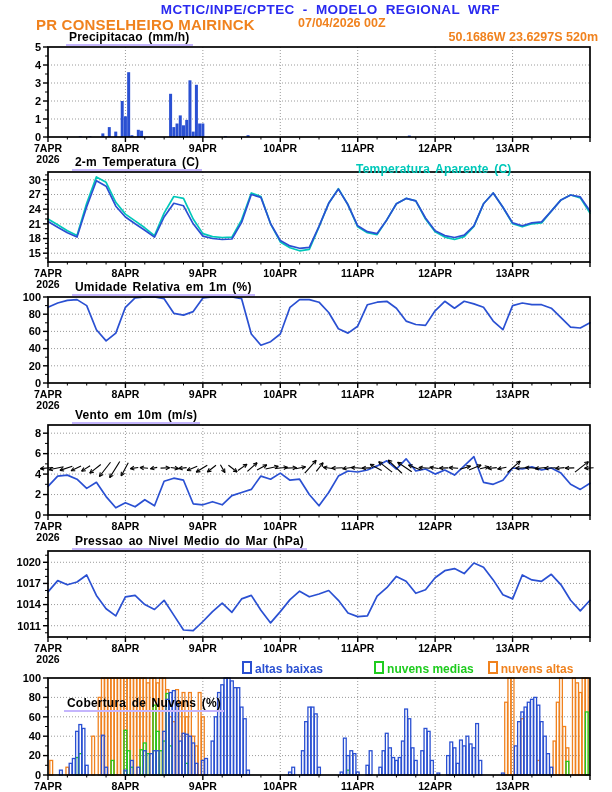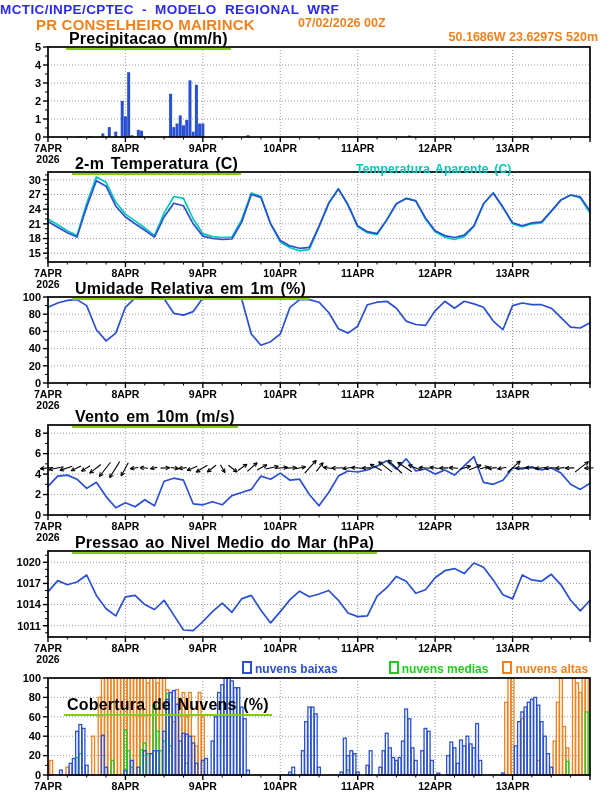--- a/index.html
+++ b/index.html
@@ -1,22 +1,22 @@
 <!DOCTYPE html>
 <html><head>
 <meta charset="utf-8">
 <style>
   html,body{margin:0;padding:0;background:#fff;}
   body{width:612px;height:792px;position:relative;font-family:"Liberation Sans","DejaVu Sans",sans-serif;font-weight:bold;overflow:hidden;}
   .abs{position:absolute;white-space:nowrap;}
-  .hdr1{top:2px;left:0;width:500px;text-align:left;font-size:13.5px;letter-spacing:.4px;word-spacing:4px;}
+  .hdr1{top:2px;left:0;width:500px;text-align:right;font-size:13.5px;letter-spacing:.4px;word-spacing:4px;}
   .hdr2a{top:16px;left:36px;font-size:15px;letter-spacing:.2px;}
   .hdr2b{top:16px;left:298px;font-size:12.5px;}
   .hdr3{top:30px;right:14px;font-size:12.5px;}
-  .ptitle{font-size:16px;color:#000;border-bottom:2px solid #84cc16;padding:0 3px 0 3px;letter-spacing:.2px;word-spacing:2px;}
+  .ptitle{font-size:12px;color:#000;border-bottom:2px solid #c4b5fd;padding:0 3px 0 3px;letter-spacing:.2px;word-spacing:2px;}
   .plegend{font-size:12px;letter-spacing:.2px;word-spacing:2px;}
   .lgbox{display:inline-block;width:6px;height:9px;border:2px solid #000;margin-right:3px;vertical-align:-1px;background:#fff;}
   .lgitem{margin-right:14px;font-size:12px;}
   #cloud-legend{display:flex;align-items:flex-start;}
   svg{position:absolute;top:0;left:0;}
 </style>
 </head>
 <body>
 
 <svg id="charts" width="612" height="792" viewBox="0 0 612 792">
@@ -793,28 +793,28 @@
       <line x1="473.85714285714283" y1="775" x2="473.85714285714283" y2="777.5" stroke="#000" stroke-width="1"></line>
       <line x1="493.2142857142857" y1="775" x2="493.2142857142857" y2="777.5" stroke="#000" stroke-width="1"></line>
       <line x1="531.9285714285714" y1="775" x2="531.9285714285714" y2="777.5" stroke="#000" stroke-width="1"></line>
       <line x1="551.2857142857142" y1="775" x2="551.2857142857142" y2="777.5" stroke="#000" stroke-width="1"></line>
       <line x1="570.6428571428571" y1="775" x2="570.6428571428571" y2="777.5" stroke="#000" stroke-width="1"></line>
     </g>
   </svg>
 
 <div class="abs hdr1" style="color: rgb(42, 42, 240);">MCTIC/INPE/CPTEC - MODELO REGIONAL WRF</div>
 <div class="abs hdr2a" style="color: rgb(240, 130, 30);">PR CONSELHEIRO MAIRINCK</div>
-<div class="abs hdr2b" style="color: rgb(240, 130, 30);">07/02/2026 00Z</div>
+<div class="abs hdr2b" style="color: rgb(240, 130, 30);">07/04/2026 00Z</div>
 <div class="abs hdr3" style="color: rgb(240, 130, 30);">50.1686W 23.6297S 520m</div>
 
 <div class="abs ptitle" style="top:30px;left:66px">Precipitacao (mm/h)</div>
 <div class="abs ptitle" style="top:155px;left:72px">2-m Temperatura (C)</div>
 <div class="abs plegend" style="top: 162px; left: 356px; color: rgb(0, 200, 185);">Temperatura Aparente (C)</div>
 <div class="abs ptitle" style="top:280px;left:72px">Umidade Relativa em 1m (%)</div>
 <div class="abs ptitle" style="top:408px;left:72px">Vento em 10m (m/s)</div>
 <div class="abs ptitle" style="top:534px;left:72px">Pressao ao Nivel Medio do Mar (hPa)</div>
 <div class="abs ptitle" style="top:696px;left:64px">Cobertura de Nuvens (%)</div>
 
 <div class="abs" id="cloud-legend" style="top:661px;left:242px">
-  <span class="lgitem" style="color: rgb(42, 80, 210);"><span class="lgbox" style="border-color: rgb(42, 80, 210);"></span><span>nuvens baixas</span></span>
+  <span class="lgitem" style="color: rgb(42, 80, 210);"><span class="lgbox" style="border-color: rgb(42, 80, 210);"></span><span>altas baixas</span></span>
   <span class="lgitem" style="color: rgb(30, 204, 30); margin-left: 37px;"><span class="lgbox" style="border-color: rgb(30, 204, 30);"></span><span>nuvens medias</span></span>
   <span class="lgitem" style="margin-right: 8px; color: rgb(240, 130, 30);"><span class="lgbox" style="border-color: rgb(240, 130, 30);"></span><span>nuvens altas</span></span>
 </div>
 
 </body></html>

